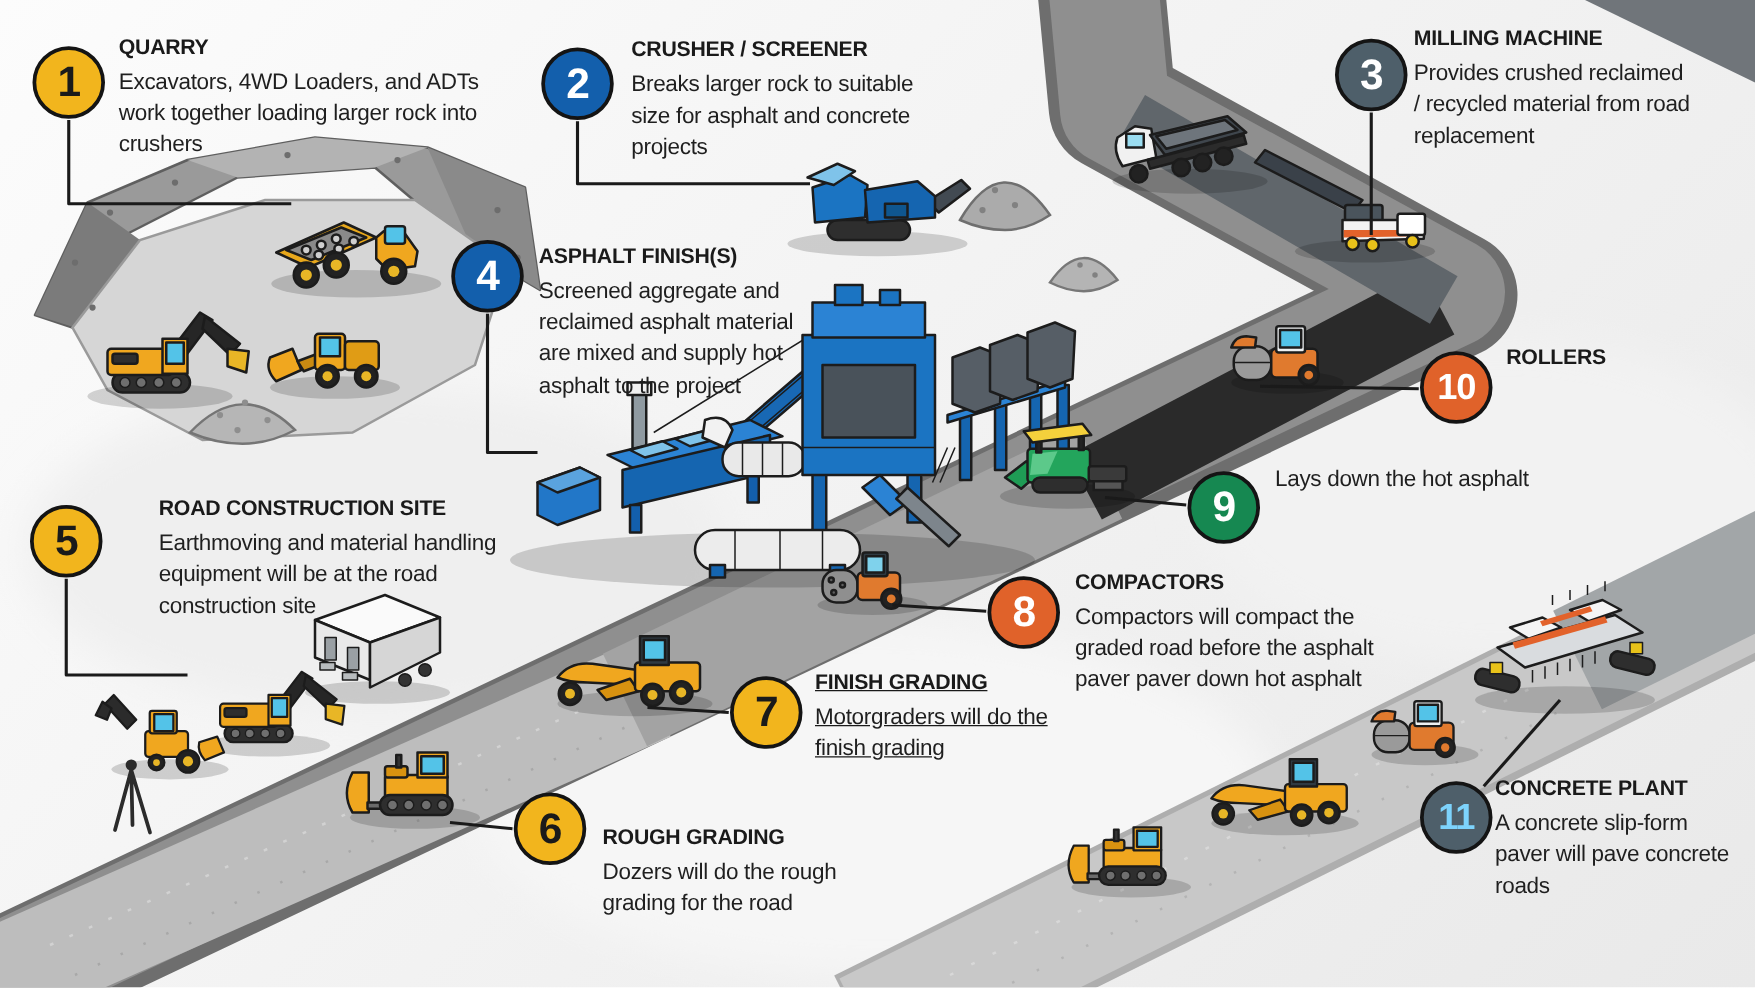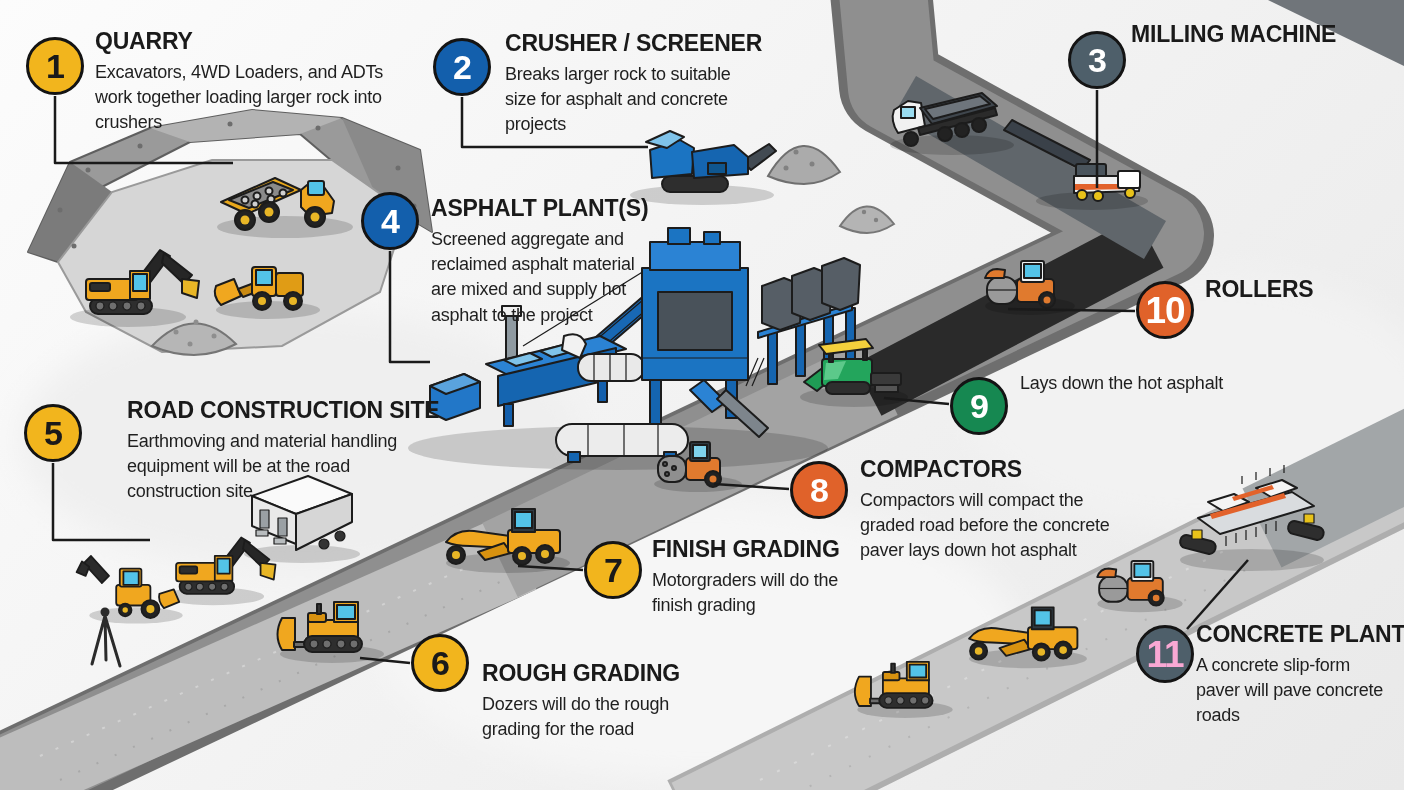--- a/index.html
+++ b/index.html
@@ -14,36 +14,36 @@
   .v .sh{stroke:none;fill:rgba(0,0,0,0.16);}
   .v .nos{stroke:none;}
   .v .thin{stroke-width:1.2px;}
 
   .badge{
     position:absolute;width:58px;height:58px;border-radius:50%;
     border:3px solid #141414;box-sizing:border-box;z-index:5;
     display:flex;align-items:center;justify-content:center;
     font-weight:bold;font-size:34px;line-height:1;letter-spacing:-1px;
   }
-  .badge.small{font-size:37px;}
+  .badge.small{font-size:29px;}
   .ctext{position:absolute;z-index:4;color:#1a1a1a;}
-  .ctitle{font-size:23px;font-weight:bold;letter-spacing:-0.2px;white-space:nowrap;margin-bottom:5px;}
+  .ctitle{font-size:17px;font-weight:bold;letter-spacing:-0.2px;white-space:nowrap;margin-bottom:5px;}
   .cdesc{font-size:18px;line-height:1.4;letter-spacing:-0.25px;color:#1f1f1f;}
 
   
   .b1{left:26px;top:37px;}   .b2{left:433px;top:38px;}  .b3{left:1068px;top:31px;}
   .b4{left:361px;top:192px;} .b5{left:24px;top:404px;}  .b6{left:411px;top:634px;}
   .b7{left:584px;top:541px;} .b8{left:790px;top:461px;} .b9{left:950px;top:377px;}
   .b10{left:1136px;top:281px;} .b11{left:1136px;top:625px;}
 
   
   .t1{left:95px;top:28px;width:300px;}   .t2{left:505px;top:30px;width:240px;}
   .t3{left:1131px;top:21px;width:225px;} .t4{left:431px;top:195px;width:215px;}
   .t5{left:95px;top:397px;width:305px;margin-left:32px;}  .t6{left:482px;top:660px;width:215px;}
-  .t7{left:652px;top:536px;width:196px;} .t8{left:860px;top:456px;width:265px;}
+  .t7{left:652px;top:536px;width:196px;text-decoration:underline;} .t8{left:860px;top:456px;width:265px;}
   .t9{left:1020px;top:371px;width:250px;}.t10{left:1205px;top:276px;width:200px;}
   .t11{left:1196px;top:621px;width:190px;}
 </style>
 </head>
 <body>
 
 <div class="stage">
 
 <svg width="1404" height="790" viewBox="0 0 1404 790">
   <defs>
@@ -392,52 +392,53 @@
 <div class="badge b1" style="background-color: rgb(242, 181, 29); color: rgb(26, 26, 26);">1</div>
 <div class="badge b2" style="background-color: rgb(19, 95, 172); color: rgb(255, 255, 255);">2</div>
 <div class="badge b3" style="background-color: rgb(78, 95, 106); color: rgb(255, 255, 255);">3</div>
 <div class="badge b4" style="background-color: rgb(19, 95, 172); color: rgb(255, 255, 255);">4</div>
 <div class="badge b5" style="background-color: rgb(242, 181, 29); color: rgb(26, 26, 26);">5</div>
 <div class="badge b6" style="background-color: rgb(242, 181, 29); color: rgb(26, 26, 26);">6</div>
 <div class="badge b7" style="background-color: rgb(242, 181, 29); color: rgb(26, 26, 26);">7</div>
 <div class="badge b8" style="background-color: rgb(224, 98, 42); color: rgb(255, 255, 255);">8</div>
 <div class="badge b9" style="background-color: rgb(22, 136, 81); color: rgb(255, 255, 255);">9</div>
 <div class="badge b10 small" style="background-color: rgb(224, 98, 42); color: rgb(255, 255, 255);">10</div>
-<div class="badge b11 small" style="background-color: rgb(78, 95, 106); color: #f9a8d4;">11</div>
+<div class="badge b11 small" style="background-color: rgb(78, 95, 106); color: #7dd3fc;">11</div>
 
 <div class="ctext t1">
   <div class="ctitle">QUARRY</div>
   <div class="cdesc">Excavators, 4WD Loaders, and ADTs work together loading larger rock into crushers</div>
 </div>
 <div class="ctext t2">
   <div class="ctitle">CRUSHER / SCREENER</div>
   <div class="cdesc">Breaks larger rock to suitable size for asphalt and concrete projects</div>
 </div>
 <div class="ctext t3">
   <div class="ctitle">MILLING MACHINE</div>
+  <div class="cdesc">Provides crushed reclaimed / recycled material from road replacement</div>
 </div>
 <div class="ctext t4">
-  <div class="ctitle">ASPHALT PLANT(S)</div>
+  <div class="ctitle">ASPHALT FINISH(S)</div>
   <div class="cdesc">Screened aggregate and reclaimed asphalt material are mixed and supply hot asphalt to the project</div>
 </div>
 <div class="ctext t5">
   <div class="ctitle">ROAD CONSTRUCTION SITE</div>
   <div class="cdesc">Earthmoving and material handling equipment will be at the road construction site</div>
 </div>
 <div class="ctext t6">
   <div class="ctitle">ROUGH GRADING</div>
   <div class="cdesc">Dozers will do the rough grading for the road</div>
 </div>
 <div class="ctext t7">
   <div class="ctitle">FINISH GRADING</div>
   <div class="cdesc">Motorgraders will do the finish grading</div>
 </div>
 <div class="ctext t8">
   <div class="ctitle">COMPACTORS</div>
-  <div class="cdesc">Compactors will compact the graded road before the concrete paver lays down hot asphalt</div>
+  <div class="cdesc">Compactors will compact the graded road before the asphalt paver paver down hot asphalt</div>
 </div>
 <div class="ctext t9">
   <div class="cdesc">Lays down the hot asphalt</div>
 </div>
 <div class="ctext t10">
   <div class="ctitle">ROLLERS</div>
 </div>
 <div class="ctext t11">
   <div class="ctitle">CONCRETE PLANT</div>
   <div class="cdesc">A concrete slip-form paver will pave concrete roads</div>

